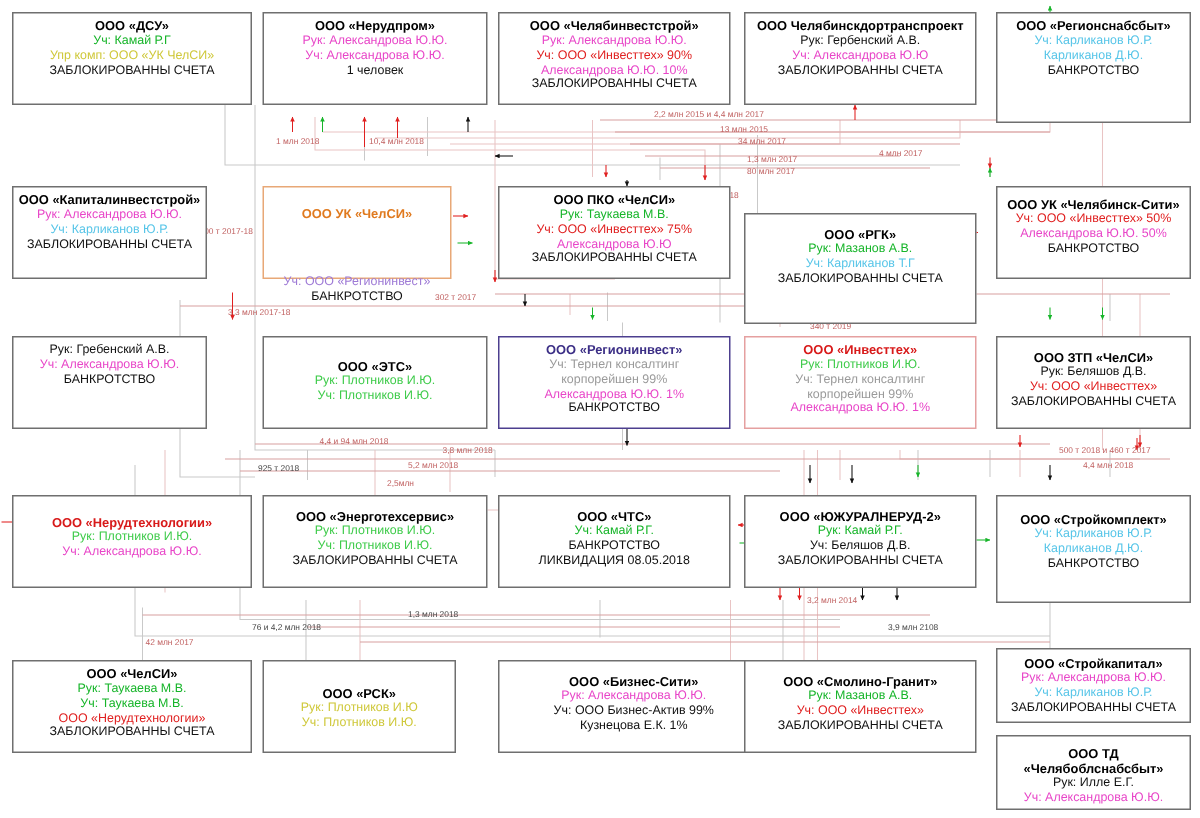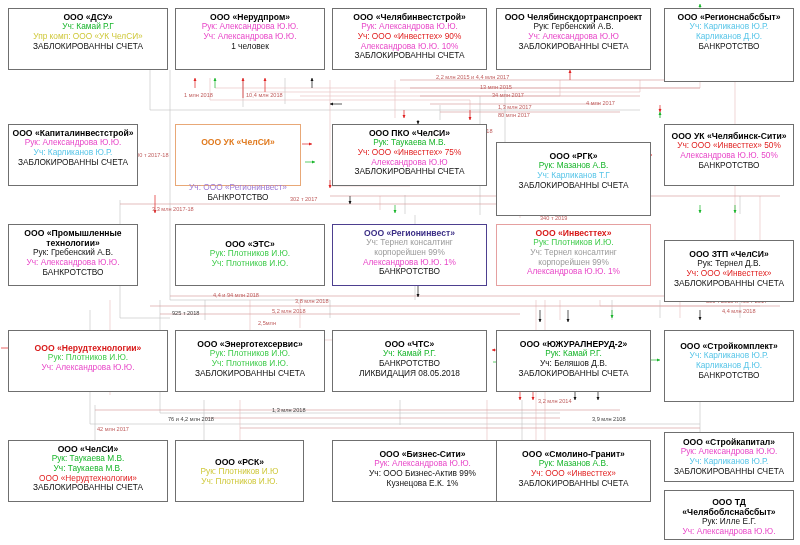--- a/index.html
+++ b/index.html
@@ -276,21 +276,20 @@
   </div>
 
   <div class="node" style="left:664px;top:124px;width:130px;height:62px;padding-top:6px;">
     <span class="ttl">ООО УК «Челябинск-Сити»</span>
     <span class="ln c-red">Уч: ООО «Инвесттех» 50%</span>
     <span class="ln c-pink">Александрова Ю.Ю. 50%</span>
     <span class="ln c-black">БАНКРОТСТВО</span>
   </div>
 
   <div class="node" style="left:8px;top:224px;width:130px;height:62px;">
-    <span class="ttl">ООО «Промышленные технологии»</span>
     <span class="ln c-black">Рук: Гребенский А.В.</span>
     <span class="ln c-pink">Уч: Александрова Ю.Ю.</span>
     <span class="ln c-black">БАНКРОТСТВО</span>
   </div>
 
   <div class="node" style="left:175px;top:224px;width:150px;height:62px;padding-top:14px;">
     <span class="ttl">ООО «ЭТС»</span>
     <span class="ln c-lgreen">Рук: Плотников И.Ю.</span>
     <span class="ln c-lgreen">Уч: Плотников И.Ю.</span>
   </div>
@@ -304,23 +303,23 @@
   </div>
 
   <div class="node red" style="left:496px;top:224px;width:155px;height:62px;">
     <span class="ttl">ООО «Инвесттех»</span>
     <span class="ln c-lgreen">Рук: Плотников И.Ю.</span>
     <span class="ln c-gray">Уч: Тернел консалтинг</span>
     <span class="ln c-gray">корпорейшен 99%</span>
     <span class="ln c-pink">Александрова Ю.Ю. 1%</span>
   </div>
 
-  <div class="node" style="left:664px;top:240px;width:130px;height:62px;padding-top:8px;">
+  <div class="node" style="left:664px;top:224px;width:130px;height:62px;padding-top:8px;">
     <span class="ttl">ООО ЗТП «ЧелСИ»</span>
-    <span class="ln c-black">Рук: Тернел Д.В.</span>
+    <span class="ln c-black">Рук: Беляшов Д.В.</span>
     <span class="ln c-red">Уч: ООО «Инвесттех»</span>
     <span class="ln c-black">ЗАБЛОКИРОВАННЫ СЧЕТА</span>
   </div>
 
   <div class="node redttl" style="left:8px;top:330px;width:160px;height:62px;padding-top:12px;">
     <span class="ttl">ООО «Нерудтехнологии»</span>
     <span class="ln c-lgreen">Рук: Плотников И.Ю.</span>
     <span class="ln c-pink">Уч: Александрова Ю.Ю.</span>
   </div>
 

